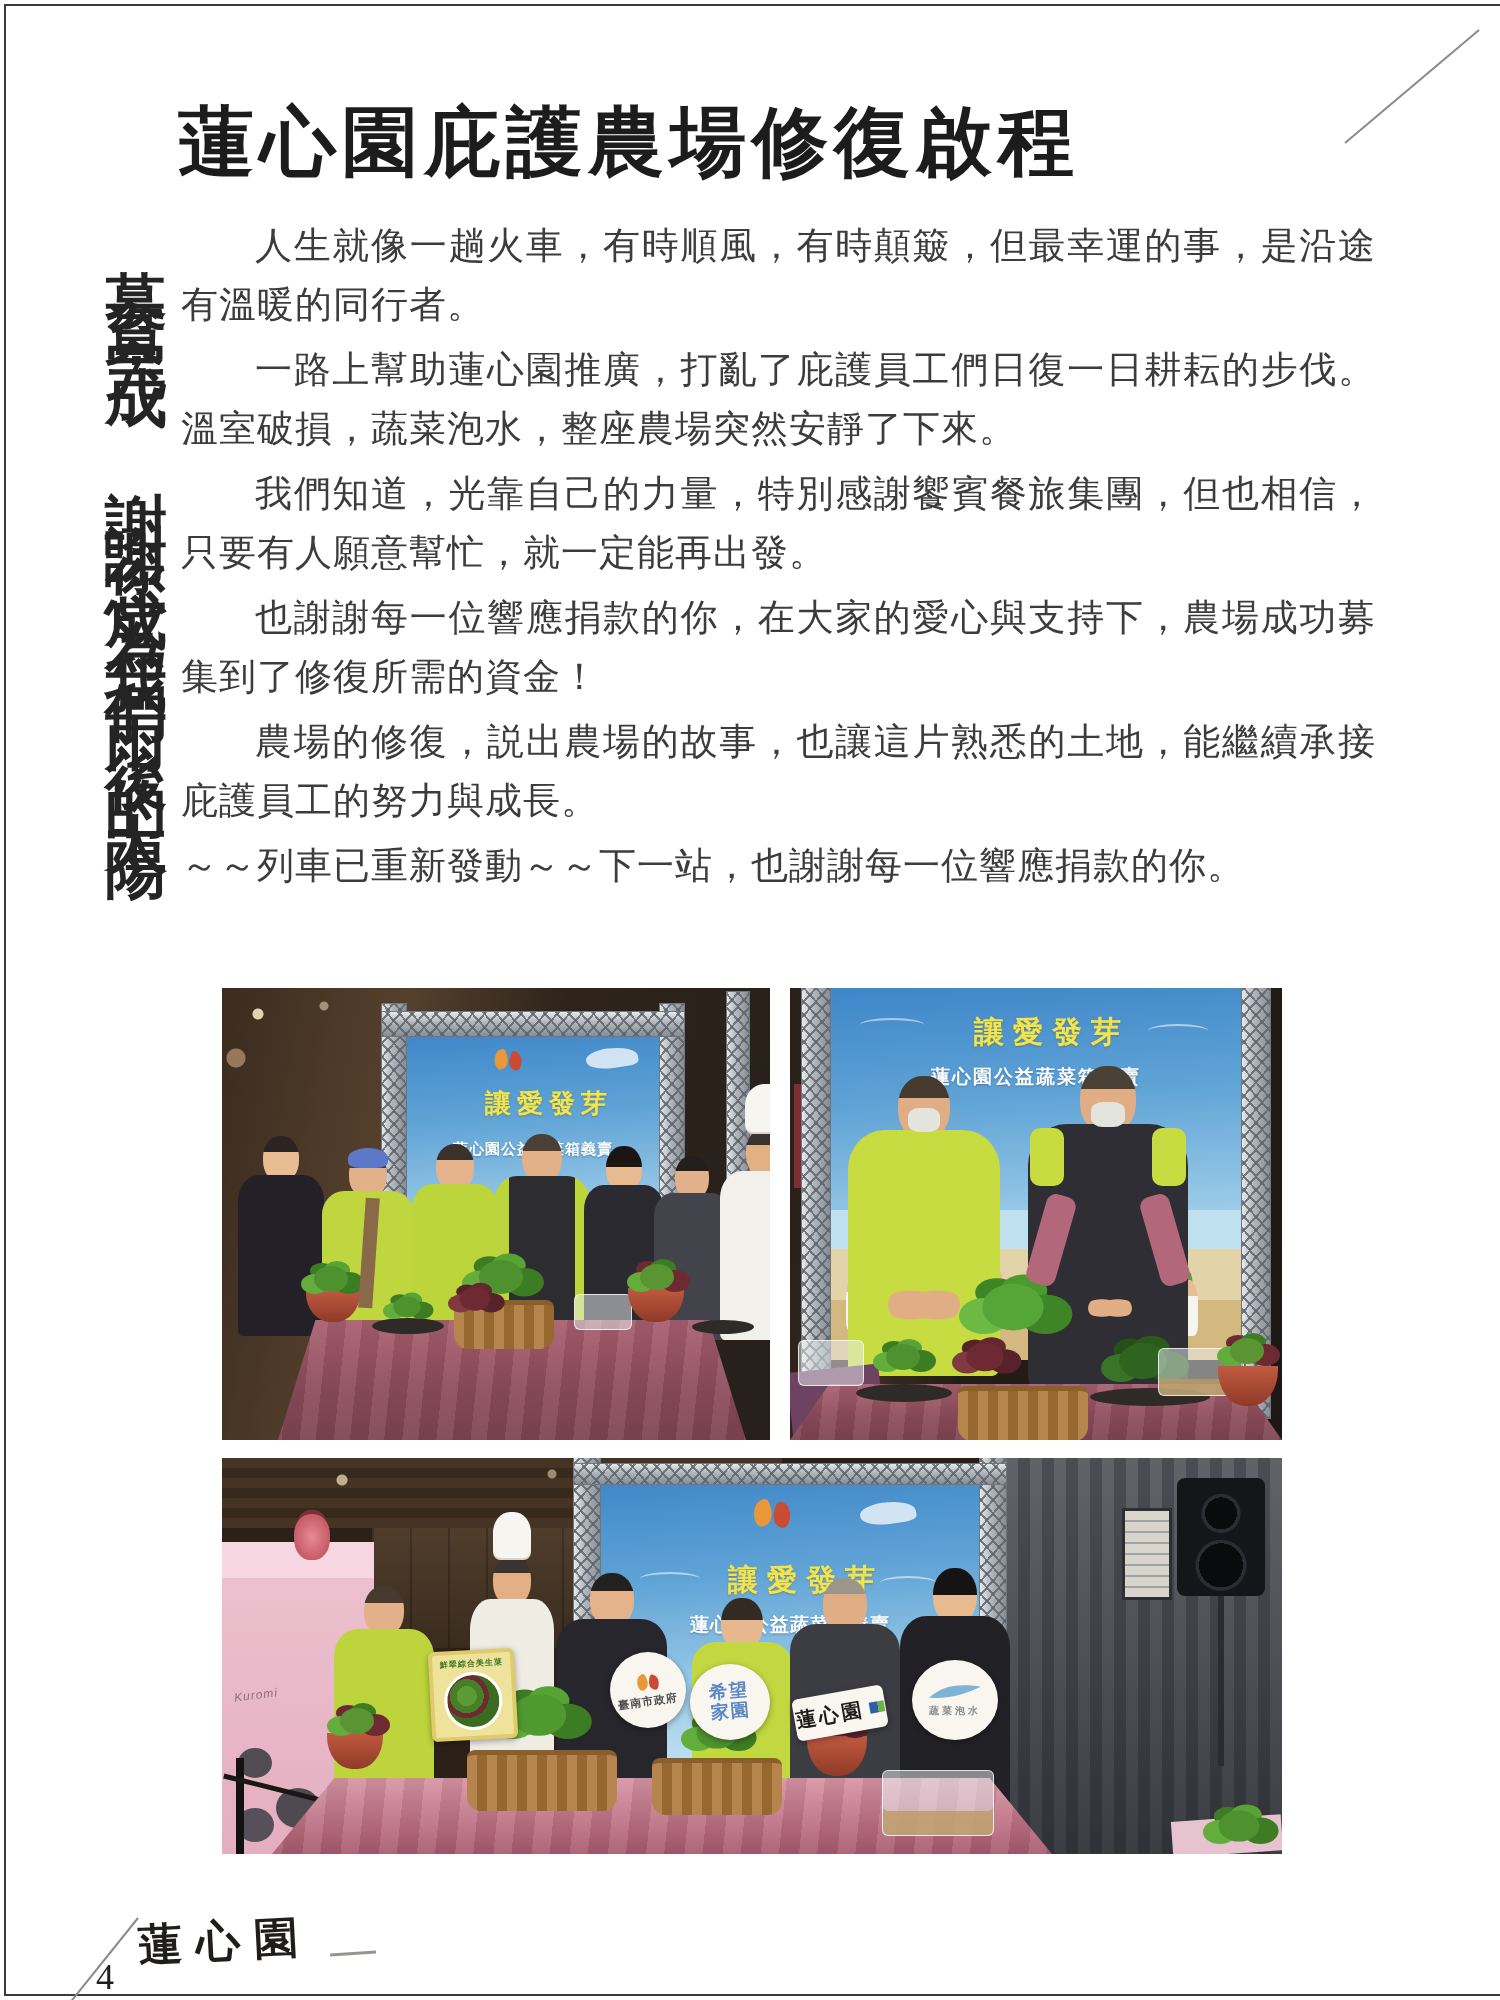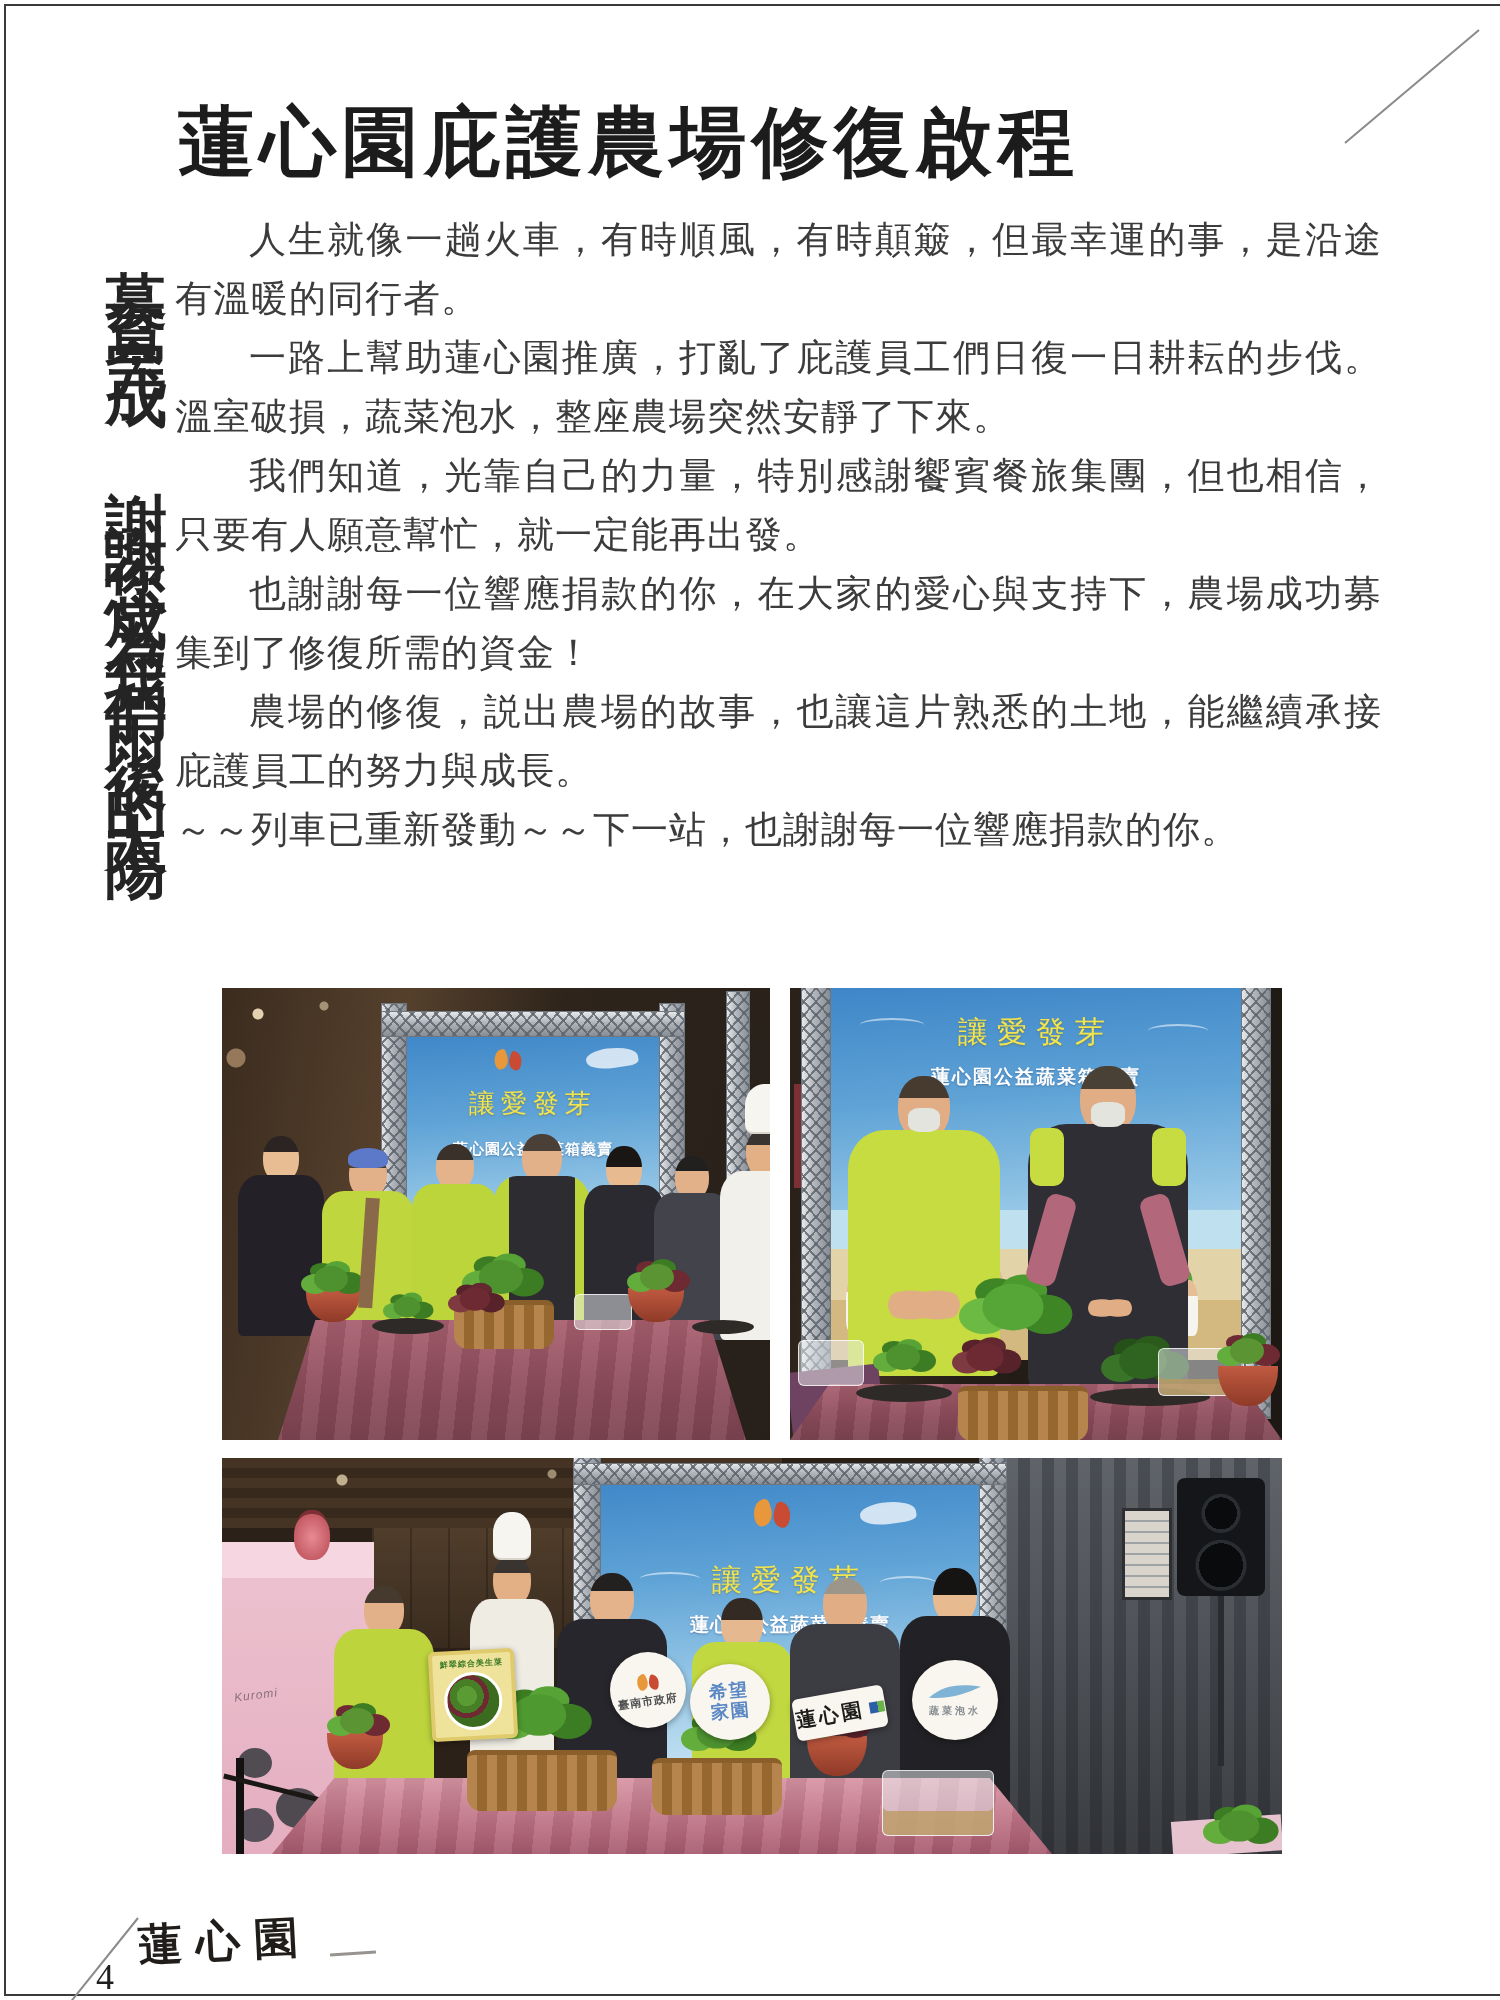--- a/index.html
+++ b/index.html
@@ -12,42 +12,42 @@
   .slash-svg{inset:0;pointer-events:none;}
 
   
   .main-title{left:178px;top:92px;width:836px;height:100px;font-family:"Liberation Serif",serif;
     font-size:76px;font-weight:900;color:#1c1c1c;letter-spacing:6px;white-space:nowrap;}
   .vertical-headline{left:94px;top:220px;height:1720px;width:84px;writing-mode:vertical-rl;
     font-family:"Liberation Serif",serif;font-size:62px;font-weight:700;color:#242424;
     letter-spacing:32px;line-height:84px;}
   .article{left:175px;top:210px;width:1207px;color:#3c3c3c;font-size:37px;line-height:59px;
     text-align:justify;letter-spacing:1px;}
-  .article p{margin:0;text-indent:2em;}
+  .article p{margin:6px;text-indent:2em;}
   .article p.no-indent{text-indent:0;}
 
   
   .page-number{left:96px;top:1956px;font-family:"Liberation Serif",serif;font-size:36px;color:#1f1f1f;}
   .footer-logo{left:138px;top:1912px;font-family:"Liberation Serif",serif;font-size:44px;font-weight:700;
     color:#201d1a;transform:rotate(-3deg);letter-spacing:14px;}
   .footer-logo-squiggle{left:330px;top:1952px;width:46px;height:3px;background:#6b655e;
     transform:rotate(-4deg);opacity:.7;}
 
   
   .photo{overflow:hidden;background:#241c15;}
   .truss{background:
     repeating-linear-gradient(48deg,rgba(92,98,106,.8) 0 2px,transparent 2px 9px),
     repeating-linear-gradient(-48deg,rgba(92,98,106,.8) 0 2px,transparent 2px 9px),
     linear-gradient(90deg,#e6e8ea,#b0b5bb 45%,#878d94);outline:1px solid #70767e;}
   .truss.h{background:
     repeating-linear-gradient(48deg,rgba(92,98,106,.8) 0 2px,transparent 2px 9px),
     repeating-linear-gradient(-48deg,rgba(92,98,106,.8) 0 2px,transparent 2px 9px),
     linear-gradient(#e6e8ea,#b0b5bb 45%,#878d94);}
   .backdrop{background:linear-gradient(176deg,#3e86c8 0%,#5fa3d6 30%,#9ccbe8 62%,#dff0f8 100%);}
-  .banner-title{left:0;width:100%;text-align:center;color:#f2e44d;font-weight:400;
+  .banner-title{left:16px;width:100%;text-align:center;color:#f2e44d;font-weight:700;
     text-shadow:0 1px 2px rgba(110,80,0,.4);white-space:nowrap;}
   .banner-sub{left:0;width:100%;text-align:center;color:#ffffff;font-weight:700;
     text-shadow:0 1px 2px rgba(50,85,135,.55);white-space:nowrap;}
   .wave{border-top:2px solid rgba(255,255,255,.55);border-radius:50%;height:12px;}
   .butterfly{width:28px;height:22px;}
   .butterfly::before{content:"";position:absolute;left:0;top:0;width:14px;height:19px;
     background:#e8973a;border-radius:70% 20% 60% 30%;transform:rotate(-18deg);}
   .butterfly::after{content:"";position:absolute;right:0;top:2px;width:13px;height:18px;
     background:#c94b33;border-radius:20% 70% 30% 60%;transform:rotate(18deg);}
   .dove{background:#f3f8fb;border-radius:60% 80% 30% 70%;opacity:.8;transform:rotate(-8deg);}

